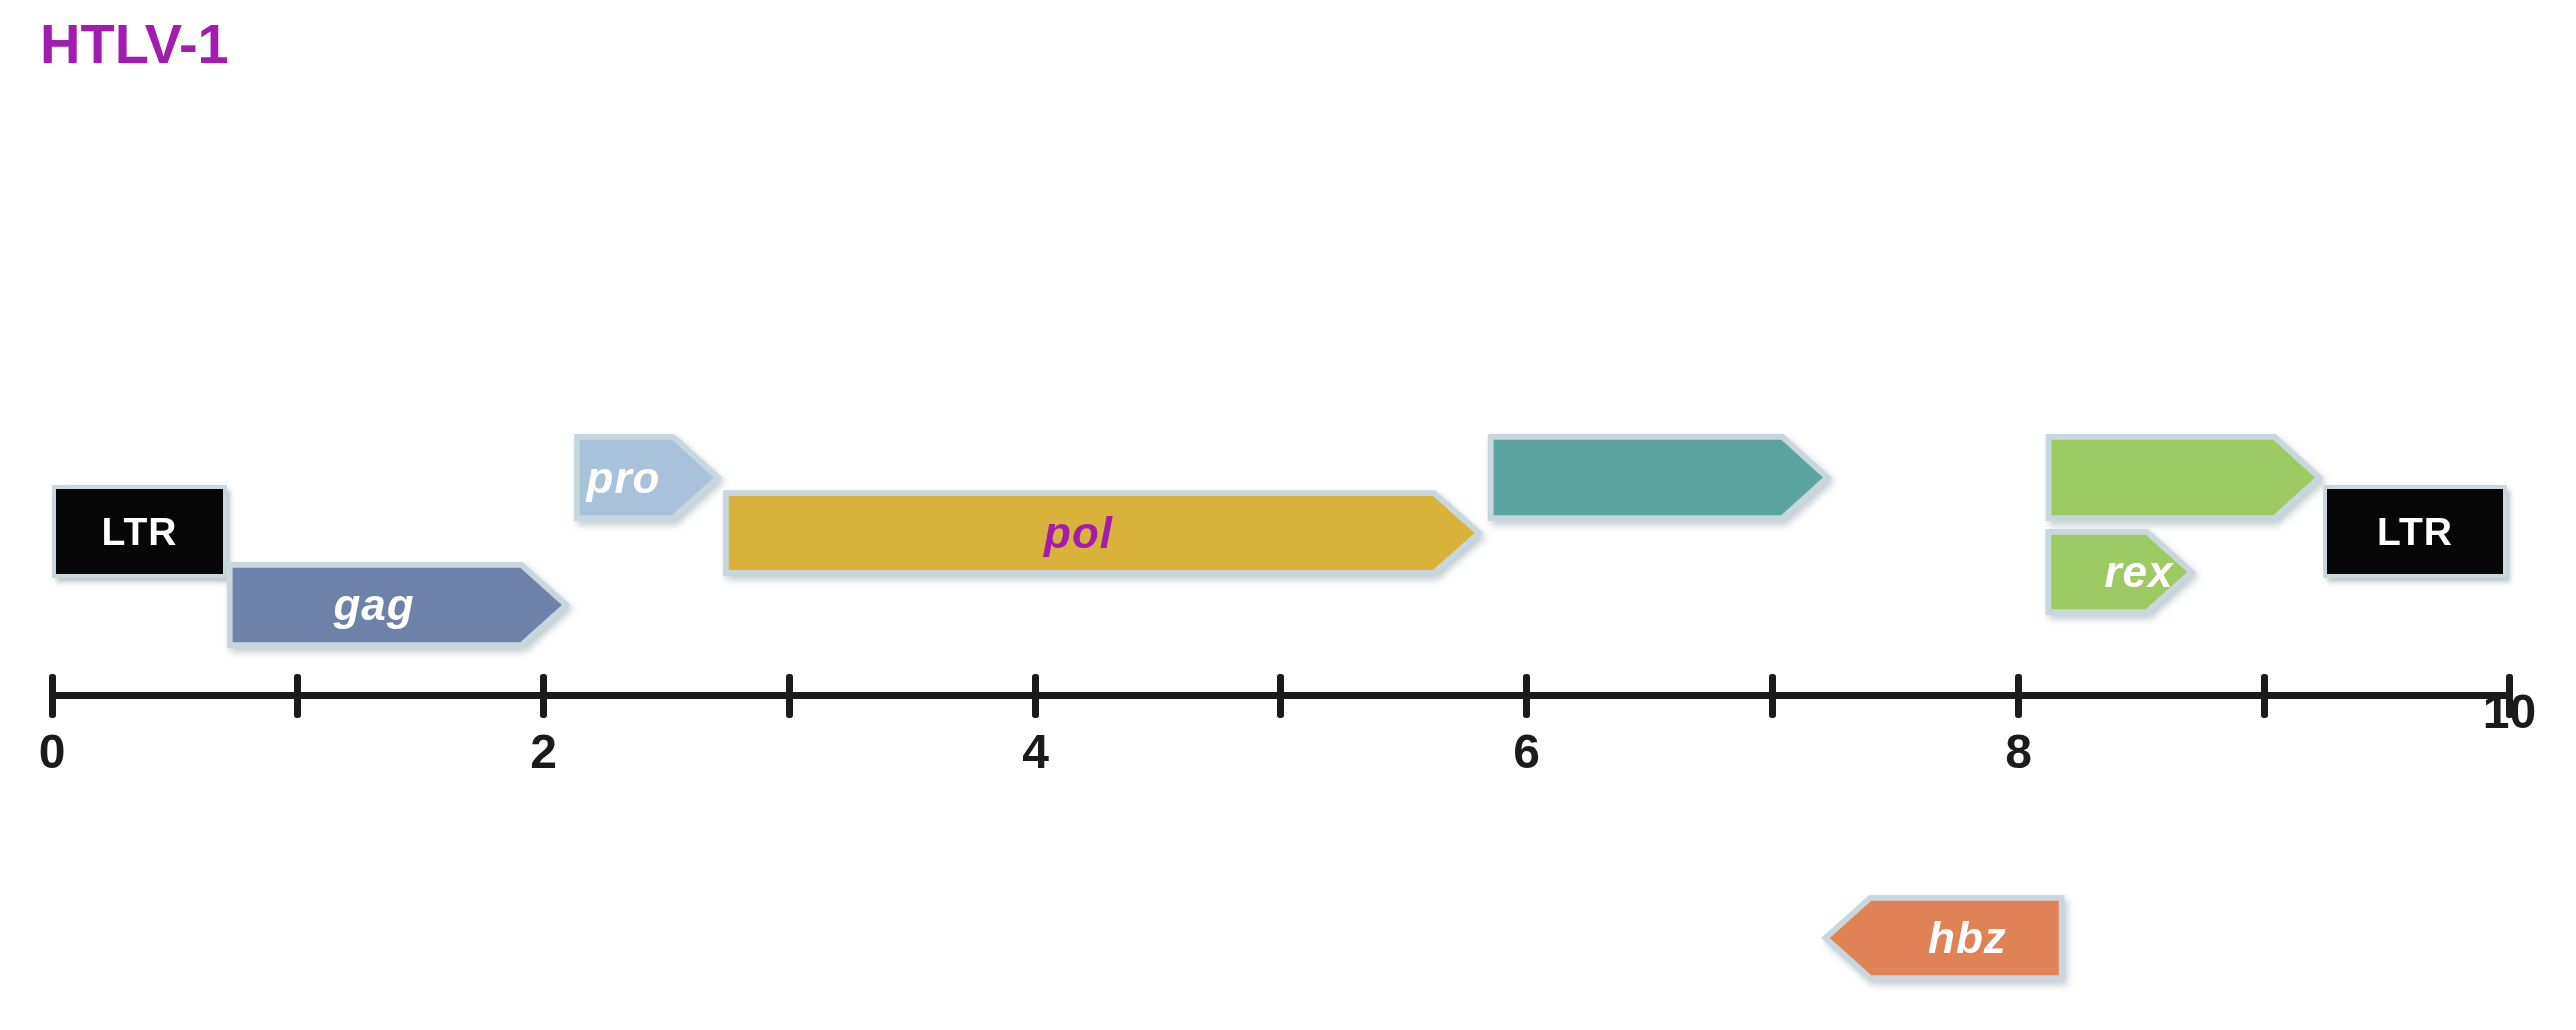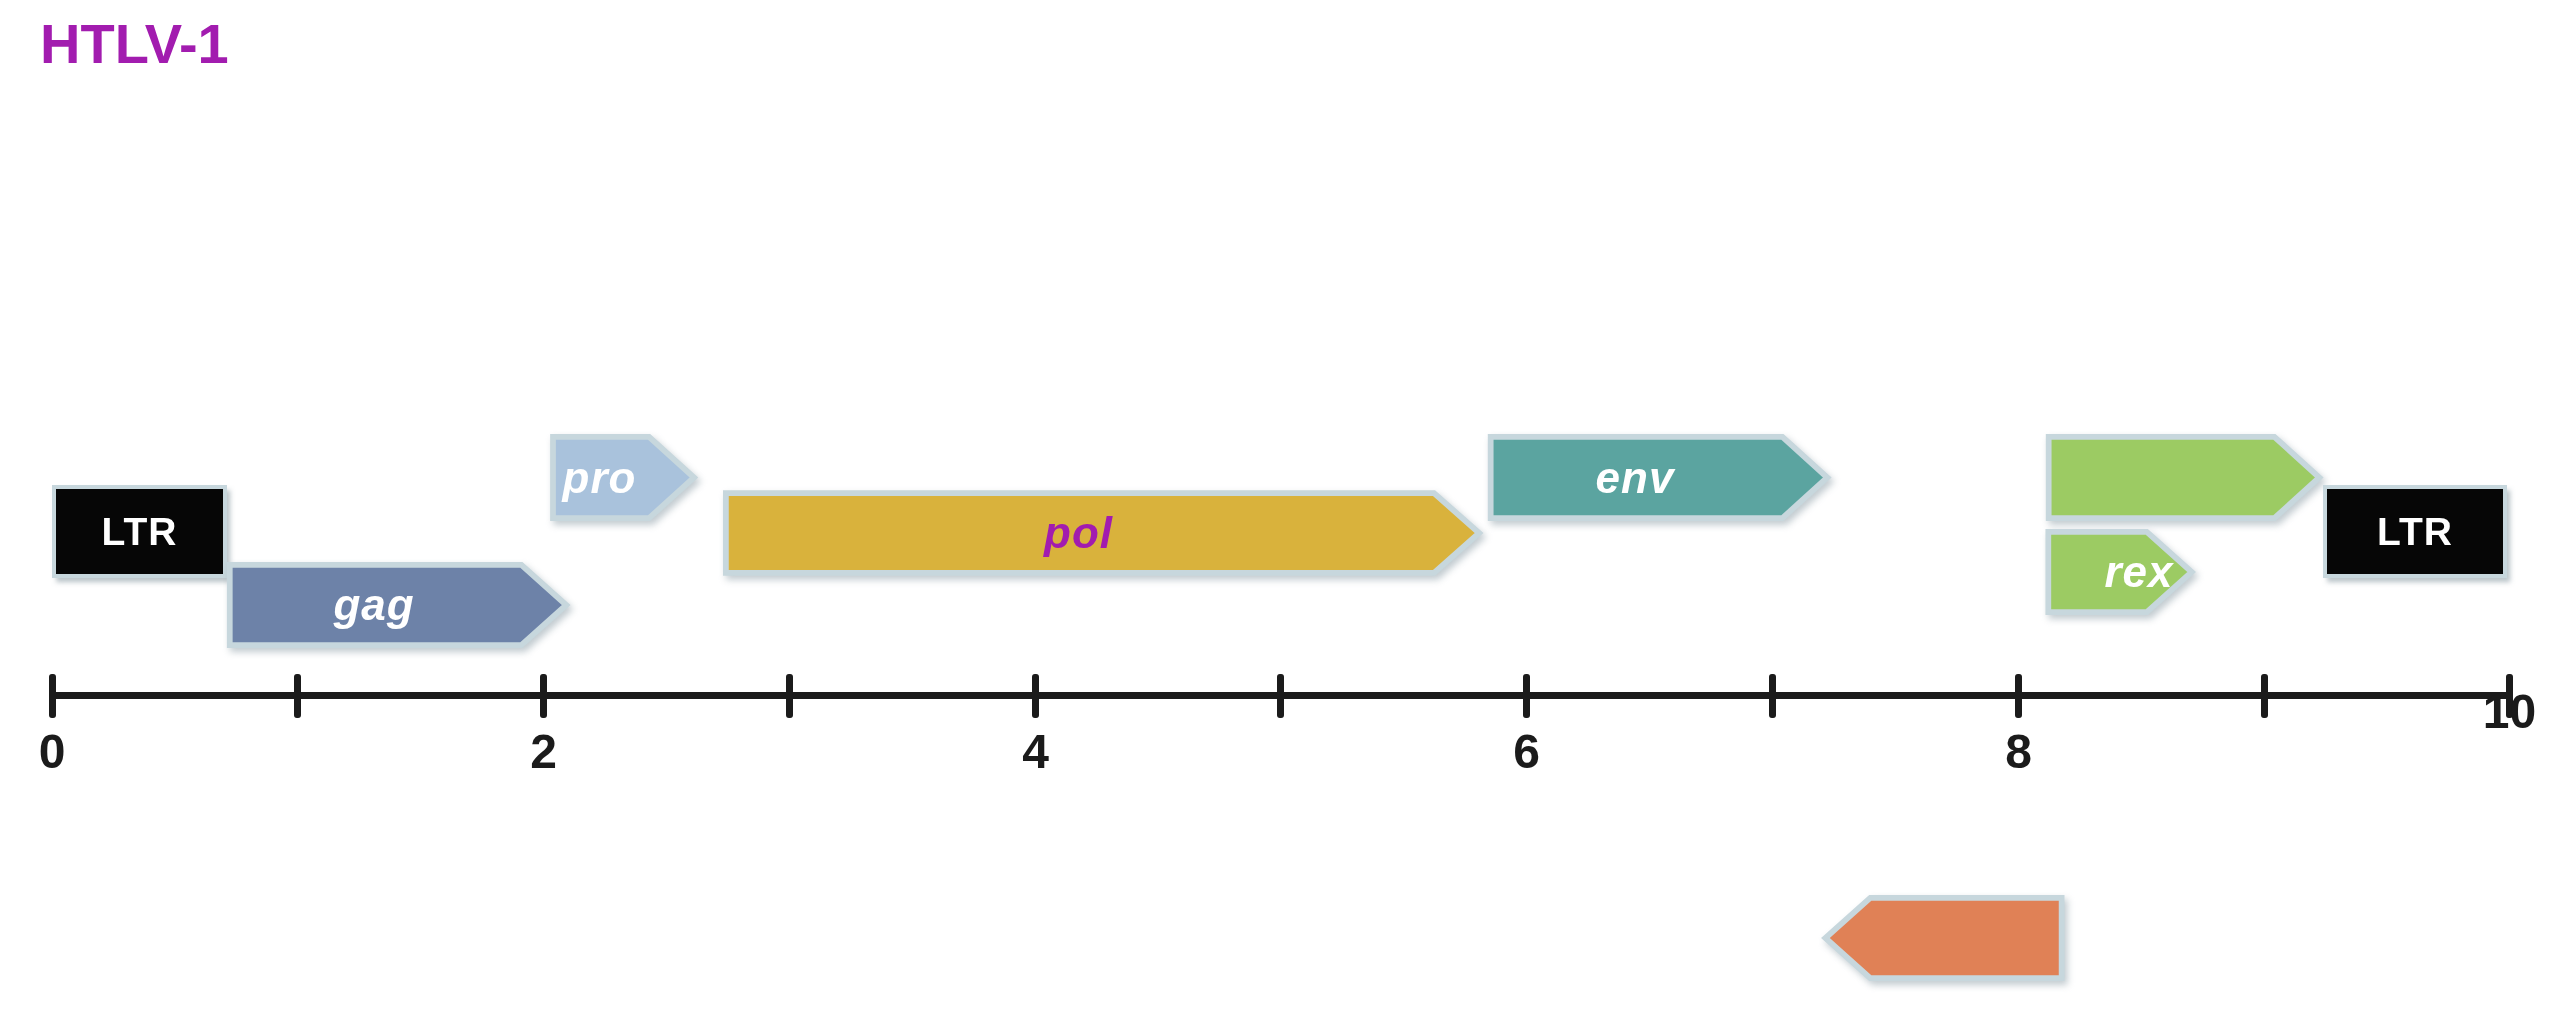--- a/index.html
+++ b/index.html
@@ -39,56 +39,56 @@
   <div id="genes">
       <div class="ltr-box" style="left: 52px; top: 485px; width: 175px; height: 93px; background: rgb(6, 6, 6); border-color: rgb(199, 215, 221);">
         <span class="ltr-label" style="color: rgb(255, 255, 255);">LTR</span>
       </div>
       <div class="gene" style="left: 226px; top: 529px; width: 344px; height: 86px; margin-top: 33px;">
         <svg width="344" height="86" viewBox="0 0 358.11999999999995 90">
           <polygon points="3,3 308.11999999999995,3 355.11999999999995,45 308.11999999999995,87 3,87" fill="#6D82A8" stroke="#C7D7DD" stroke-width="6" stroke-linejoin="miter"></polygon>
         </svg>
         <div class="gene-label" style="height: 86px; left: 0px; width: 296px; color: rgb(255, 255, 255); font-style: italic;">gag</div>
       </div>
-      <div class="gene" style="left: 550px; top: 434px; width: 147px; height: 87px;">
+      <div class="gene" style="left: 574px; top: 434px; width: 147px; height: 87px;">
         <svg width="147" height="87" viewBox="0 0 153.48000000000013 91">
           <polygon points="3,3 103.48000000000013,3 150.48000000000013,45.5 103.48000000000013,88 3,88" fill="#A9C2DC" stroke="#C7D7DD" stroke-width="6" stroke-linejoin="miter"></polygon>
         </svg>
         <div class="gene-label" style="height: 87px; left: 0px; width: 99px; color: rgb(255, 255, 255); font-style: italic;">pro</div>
       </div>
       <div class="gene" style="left: 723px; top: 490px; width: 759px; height: 86px;">
         <svg width="759" height="86" viewBox="0 0 790.422 89">
           <polygon points="3,3 740.422,3 787.422,44.5 740.422,86 3,86" fill="#D9B23C" stroke="#C7D7DD" stroke-width="6" stroke-linejoin="miter"></polygon>
         </svg>
         <div class="gene-label" style="height: 86px; left: 0px; width: 711px; color: #a21caf; font-style: italic;">pol</div>
       </div>
       <div class="gene" style="left: 1487px; top: 434px; width: 344px; height: 87px;">
         <svg width="344" height="87" viewBox="0 0 358.1200000000001 91">
           <polygon points="3,3 308.1200000000001,3 355.1200000000001,45.5 308.1200000000001,88 3,88" fill="#5BA4A0" stroke="#C7D7DD" stroke-width="6" stroke-linejoin="miter"></polygon>
         </svg>
-        <div class="gene-label" style="height: 87px; left: 0px; width: 296px; color: rgb(255, 255, 255); font-style: italic;">env</div>
       </div>
       <div class="gene" style="left: 2045px; top: 434px; width: 278px; height: 87px;">
         <svg width="278" height="87" viewBox="0 0 289.0540000000001 91">
           <polygon points="3,3 239.0540000000001,3 286.0540000000001,45.5 239.0540000000001,88 3,88" fill="#9CCB63" stroke="#C7D7DD" stroke-width="6" stroke-linejoin="miter"></polygon>
         </svg>
       </div>
       <div class="gene" style="left: 2045px; top: 529px; width: 150px; height: 86px;">
         <svg width="150" height="86" viewBox="0 0 156.03800000000047 90">
           <polygon points="3,3 106.03800000000047,3 153.03800000000047,45 106.03800000000047,87 3,87" fill="#9CCB63" stroke="#C7D7DD" stroke-width="6" stroke-linejoin="miter"></polygon>
         </svg>
         <div class="gene-label" style="height: 86px; left: 0px; width: 102px; color: rgb(255, 255, 255); font-style: italic; padding-left: 43px;">rex</div>
       </div>
       <div class="ltr-box" style="left: 2323px; top: 485px; width: 184px; height: 93px; background: rgb(6, 6, 6); border-color: rgb(199, 215, 221);">
         <span class="ltr-label" style="color: rgb(255, 255, 255);">LTR</span>
       </div>
       <div class="gene" style="left: 1822px; top: 895px; width: 243px; height: 86px;">
         <svg width="243" height="86" viewBox="0 0 253.24199999999973 90">
           <polygon points="250.24199999999973,3 50,3 3,45 50,87 250.24199999999973,87" fill="#E08156" stroke="#C7D7DD" stroke-width="6" stroke-linejoin="miter"></polygon>
         </svg>
+        <div class="gene-label" style="height: 86px; left: 48px; width: 195px; color: rgb(255, 255, 255); font-style: italic;">hbz</div>
       </div>
     </div>
   <div id="axis">
       <div class="axis-line" style="left: 52px; top: 692px; width: 2458px; background: rgb(27, 27, 27);"></div>
       <div class="axis-tick" style="left: 49px; top: 674px; background: rgb(27, 27, 27);"></div>
       <div class="axis-tick" style="left: 294px; top: 674px; background: rgb(27, 27, 27);"></div>
       <div class="axis-tick" style="left: 540px; top: 674px; background: rgb(27, 27, 27);"></div>
       <div class="axis-tick" style="left: 786px; top: 674px; background: rgb(27, 27, 27);"></div>
       <div class="axis-tick" style="left: 1032px; top: 674px; background: rgb(27, 27, 27);"></div>
       <div class="axis-tick" style="left: 1277px; top: 674px; background: rgb(27, 27, 27);"></div>

